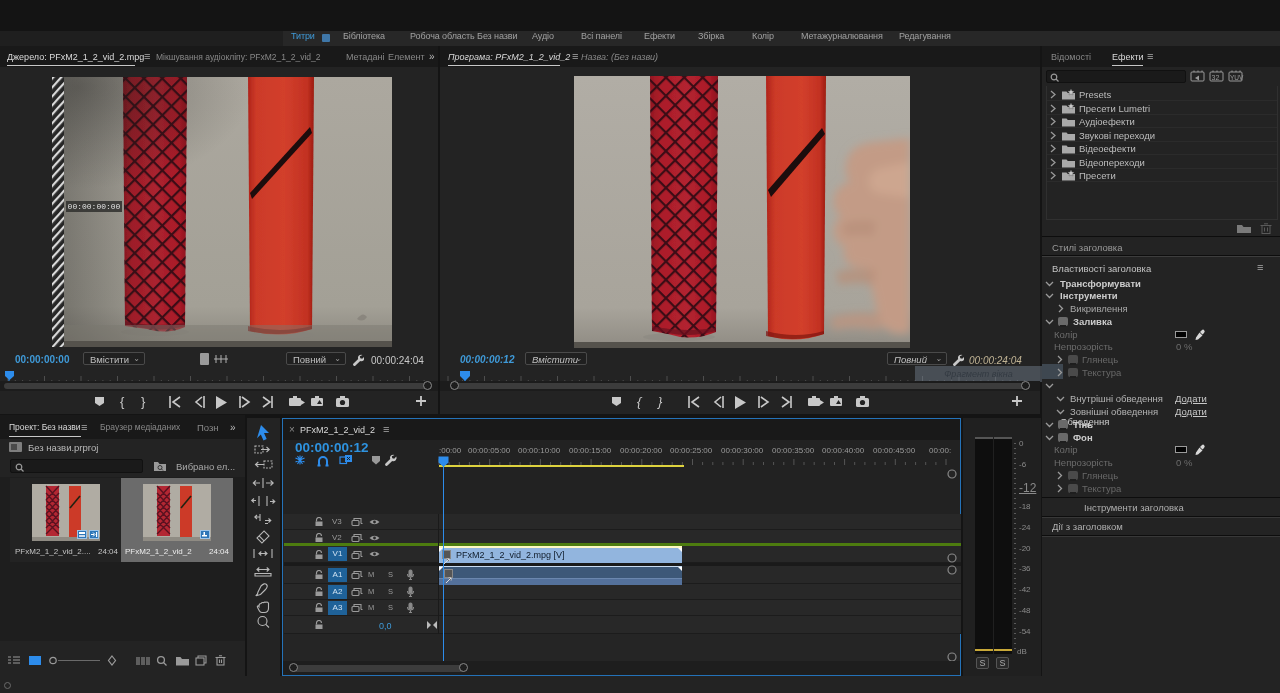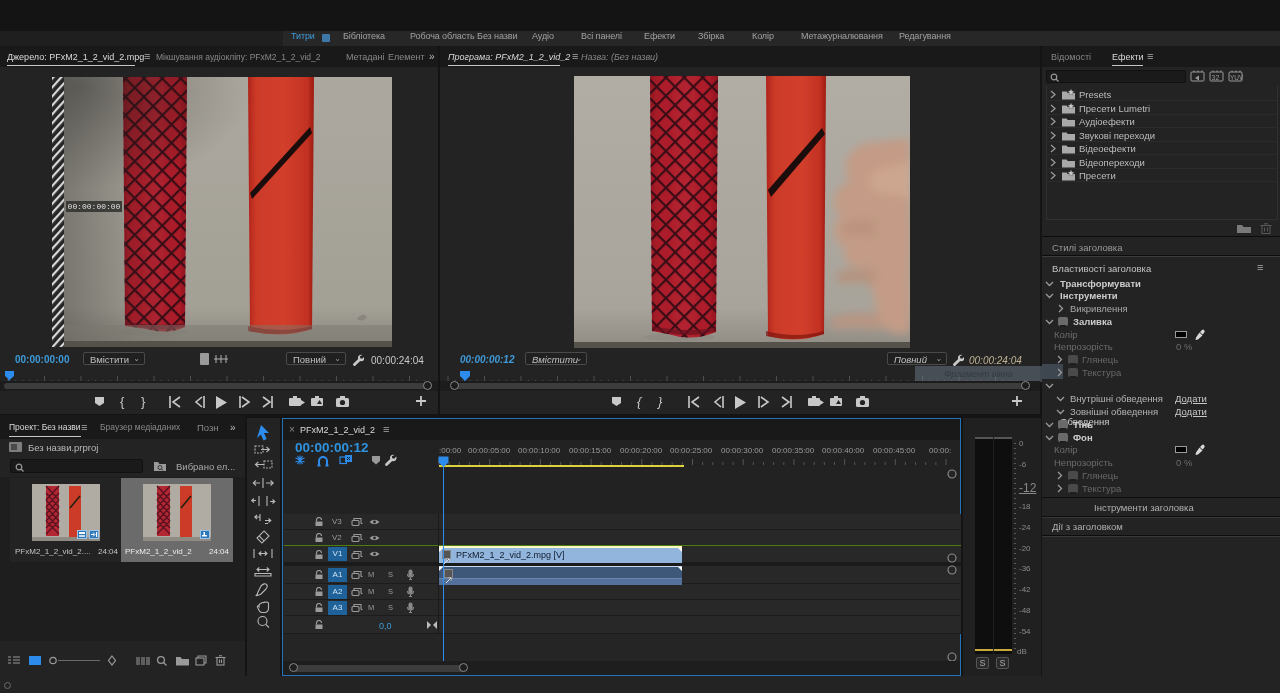--- a/index.html
+++ b/index.html
@@ -653,21 +653,21 @@
       </div>
 <span class="abs" style="left:40px;top:424px;font-size:9.5px;color:#686868;">Глянець</span>
 <svg class="abs" style="left:14px;top:438px" width="8" height="9">
         <path d="M2,1 l3.5,3.5 L2,8" fill="none" stroke="#9a9a9a" stroke-width="1.3"></path>
       </svg>
 <div class="abs" style="left:26px;top:438px;width:10px;height:9px;background:#4a4a4a;border-radius:2px;">
         <div style="position:absolute;left:2px;top:7.5px;width:6px;height:2px;background:#1e1e1e;"></div>
       </div>
 <span class="abs" style="left:40px;top:437px;font-size:9.5px;color:#686868;">Текстура</span>
   <div class="abs" style="left:0;top:451px;width:238px;height:1px;background:#0d0d0d;"></div>
-  <div class="abs" style="left:20px;top:456px;color:#b0b0b0;font-size:9.5px;padding-left:32px;">Інструменти заголовка</div>
+  <div class="abs" style="left:10px;top:456px;color:#b0b0b0;font-size:9.5px;padding-left:32px;">Інструменти заголовка</div>
   <div class="abs" style="left:0;top:470px;width:238px;height:2px;background:#0d0d0d;border-bottom:1px solid #383838;"></div>
   <div class="abs" style="left:10px;top:475px;color:#b0b0b0;font-size:9.5px;">Дії з заголовком</div>
   <div class="abs" style="left:0;top:489px;width:238px;height:2px;background:#0d0d0d;border-bottom:1px solid #383838;"></div>
 </div>
 
 <div class="abs" style="left:0;top:415px;width:245px;height:261px;background:#232323;">
   <div class="abs" style="left:0;top:0;width:245px;height:24px;background:#191919;font-size:9.5px;">
     <span class="abs tab-active" style="left:9px;top:7px;font-size:8.5px;">Проект: Без назви</span>
     <div class="abs" style="left:9px;top:21px;width:72px;height:1px;background:#c8c8c8;"></div>
     <span class="abs" style="left:81px;top:6px;color:#aaa;font-size:11px;">≡</span>
@@ -977,21 +977,21 @@
             <rect x="1" y="3.5" width="7" height="5" rx="1"></rect>
             <path d="M3,3.5 v-2 h7 v5"></path>
             <path d="M10,6.5 h1.5"></path>
           </g>
         </svg>
         <svg class="abs" style="left:85px;top:4px" width="11" height="8">
           <path d="M0.5,4 q5,-4.5 10,0 q-5,4.5 -10,0" fill="#9a9a9a"></path>
           <circle cx="5.5" cy="4" r="1.4" fill="#262626"></circle>
         </svg>
       </div>
-  <div class="abs" style="left:1px;top:111px;width:677px;height:16px;background:#282828;border-bottom:1px solid #4d7c0f;">
+  <div class="abs" style="left:1px;top:111px;width:677px;height:16px;background:#282828;border-bottom:3px solid #4d7c0f;">
         <span class="abs" style="left:48px;top:3px;color:#9a9a9a;font-size:8px;">V2</span>
         <svg class="abs" style="left:30px;top:3px" width="10" height="10">
           <path d="M2.5,4.5 v-1.5 a2.5,2.5 0 0 1 5,0" fill="none" stroke="#9a9a9a" stroke-width="1.2"></path>
           <rect x="1.5" y="4.5" width="7" height="4.5" fill="#9a9a9a"></rect>
         </svg>
         <svg class="abs" style="left:67px;top:3px" width="12" height="10">
           <g fill="none" stroke="#9a9a9a" stroke-width="1.1">
             <rect x="1" y="3.5" width="7" height="5" rx="1"></rect>
             <path d="M3,3.5 v-2 h7 v5"></path>
             <path d="M10,6.5 h1.5"></path>

